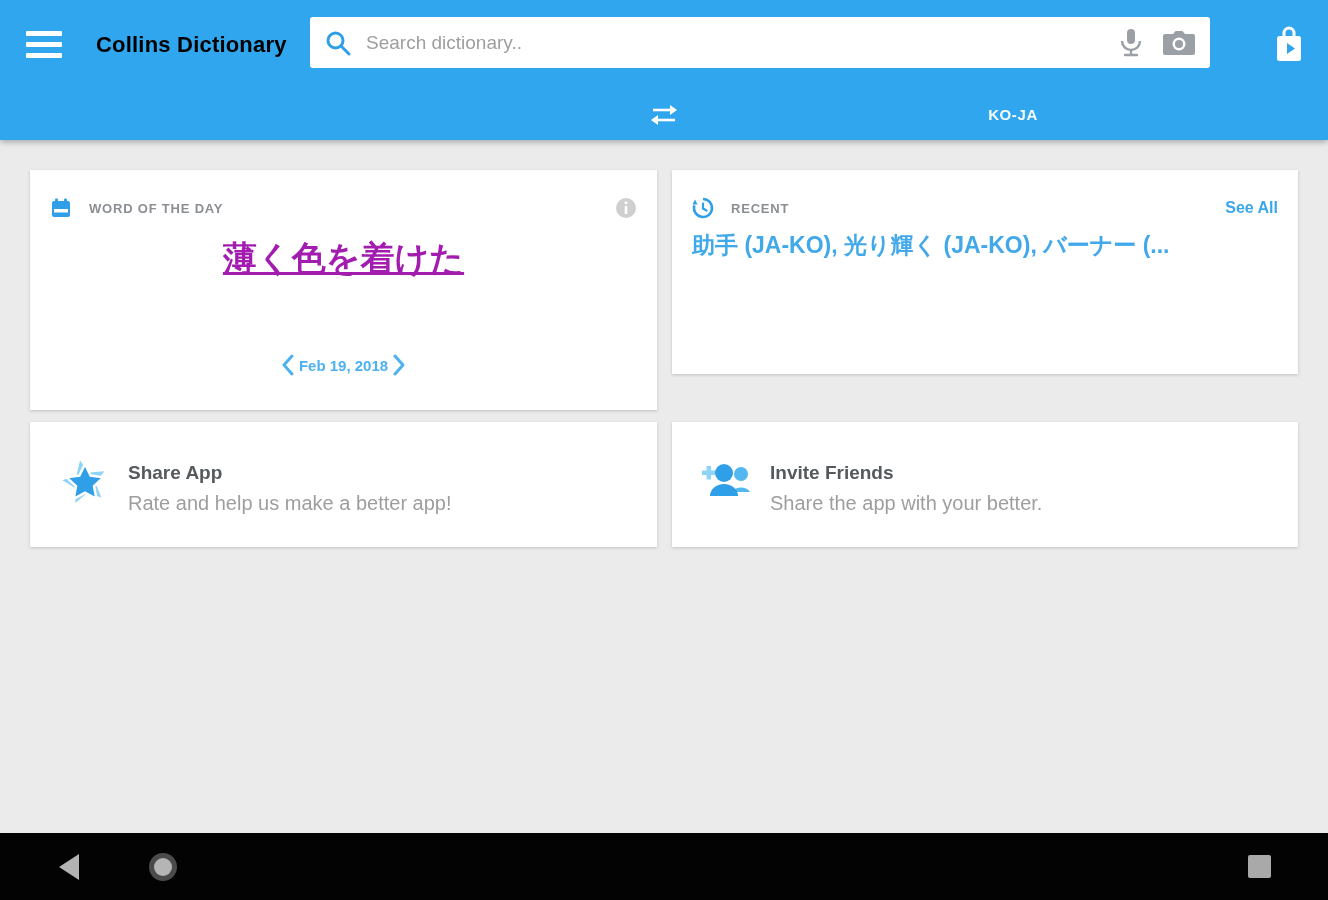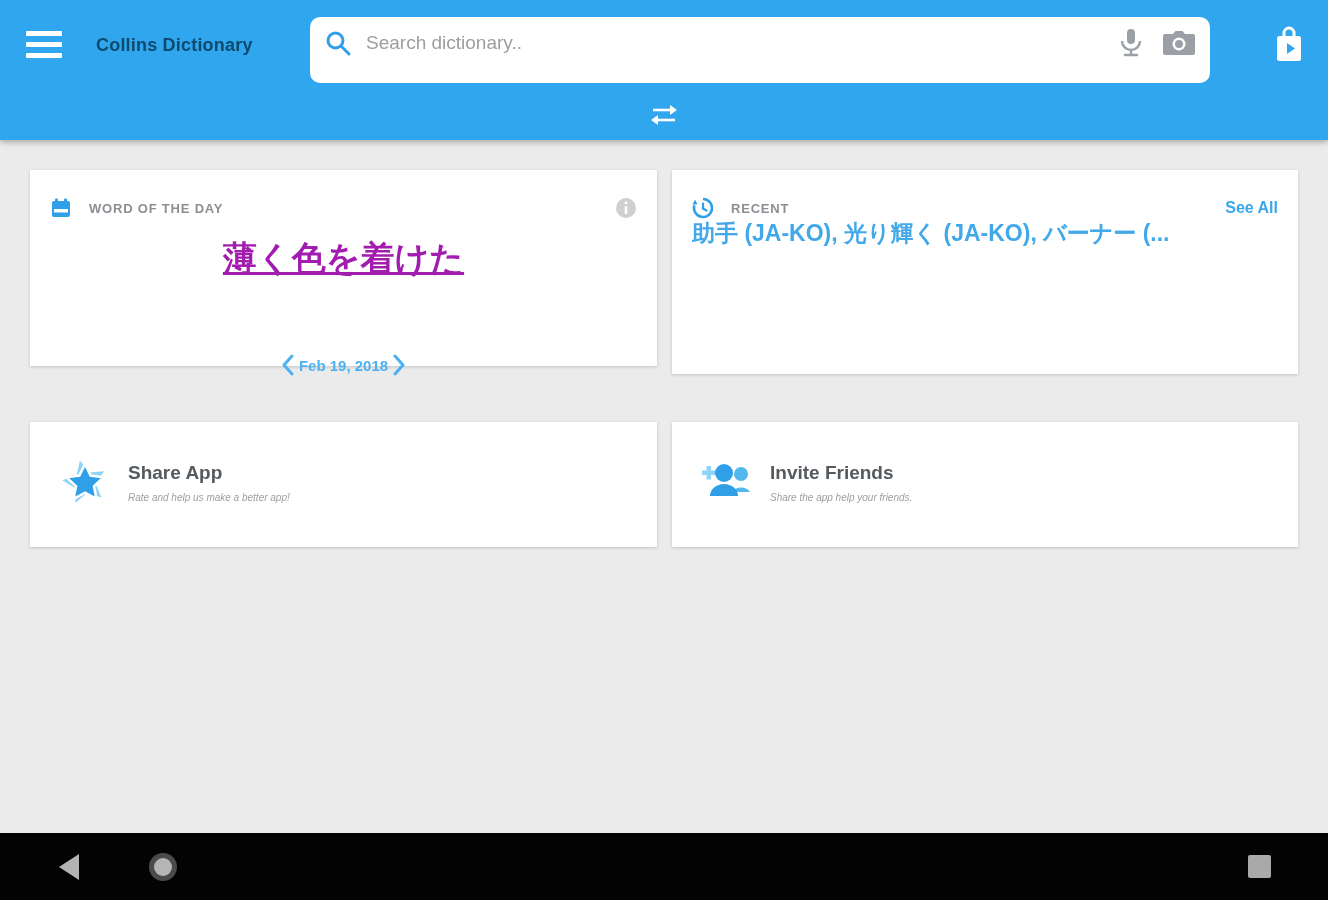--- a/index.html
+++ b/index.html
@@ -7,23 +7,23 @@
   body { font-family:"Liberation Sans", sans-serif; background:#ebebeb; position:relative; }
 
   
   .header { position:absolute; left:0; top:0; width:1328px; height:140px;
             background:#30a6ee; box-shadow:0 2px 6px rgba(0,0,0,0.30); z-index:5; }
   .hamburger { position:absolute; left:26px; top:31px; width:36px; height:27px;
                background:none; border:none; cursor:pointer; }
   .hamburger span { display:block; width:36px; height:5px; background:#ffffff;
                     border-radius:1px; margin-bottom:6px; }
   .app-title { position:absolute; left:96px; top:0; height:90px; line-height:90px;
-               color:#0c4a6e; font-size:18px; font-weight:bold; letter-spacing:0.2px; }
-  .searchbox { position:absolute; left:310px; top:17px; width:900px; height:66px;
-               background:#ffffff; border-radius:10px; }
+               color:#000000; font-size:22px; font-weight:bold; letter-spacing:0.2px; }
+  .searchbox { position:absolute; left:310px; top:17px; width:900px; height:51px;
+               background:#ffffff; border-radius:3px; }
   .searchbox .mag { position:absolute; left:14px; top:12px; }
   .searchbox input { position:absolute; left:56px; top:0; width:640px; height:51px;
                border:none; outline:none; font-size:19px; color:#333;
                font-family:"Liberation Sans", sans-serif; background:transparent; }
   .searchbox input::placeholder { color:#9e9e9e; opacity:1; }
   .icon-mic    { position:absolute; right:66px; top:10px; }
   .icon-camera { position:absolute; right:14px; top:12px; }
   .icon-bag    { position:absolute; left:1274px; top:26px; }
 
   .tabs { position:absolute; left:0; top:90px; width:1328px; height:50px; }
@@ -32,21 +32,21 @@
           letter-spacing:0.6px; width:200px; cursor:pointer; background:none; border:none;
           font-family:"Liberation Sans", sans-serif; }
   .tab-left  { left:217px; }
   .tab-right { left:913px; }
   .swap { position:absolute; left:649px; top:13px; cursor:pointer; }
 
   
   .content { position:absolute; left:0; top:140px; width:1328px; height:693px;
              background:#ebebeb; }
   .card { position:absolute; background:#ffffff; box-shadow:0 1px 3px rgba(0,0,0,0.18); }
-  .card-wotd   { left:30px;  top:30px;  width:627px; height:196px; }
+  .card-wotd   { left:30px;  top:30px;  width:627px; height:240px; }
   .card-recent { left:672px; top:30px;  width:626px; height:204px; }
   .card-rate   { left:30px;  top:282px; width:627px; height:125px; }
   .card-invite { left:672px; top:282px; width:626px; height:125px; }
 
   .card-head { position:absolute; left:20px; right:20px; top:26px; height:24px;
                display:flex; align-items:center; }
   .card-label { margin-left:17px; font-size:13px; font-weight:bold; color:#8b8f93;
                 letter-spacing:0.8px; }
   .head-spacer { flex:1; }
   .see-all { font-size:16px; color:#3aa7ec; font-weight:bold; background:none;
@@ -54,28 +54,28 @@
 
   .wotd-word { position:absolute; left:0; width:100%; top:66px; text-align:center;
                font-size:34px; font-weight:bold; color:#a21caf; cursor:pointer;text-decoration:underline; }
   .wotd-reading { position:absolute; left:0; width:100%; top:128px; text-align:center;
                font-size:15px; color:#9aa0a6; }
   .date-nav { position:absolute; left:0; width:100%; top:178px; height:34px;
               display:flex; align-items:center; justify-content:center; }
   .date-text { font-size:15px; font-weight:bold; color:#4db1f1; }
   .chev { background:none; border:none; cursor:pointer; padding:4px; line-height:0; }
 
-  .recent-items { position:absolute; left:20px; right:20px; top:48px;
+  .recent-items { position:absolute; left:20px; right:20px; top:60px;
                   font-size:23px; font-weight:bold; color:#41a8ea;
                   white-space:nowrap; overflow:hidden; cursor:pointer; }
 
   .promo-icon { position:absolute; left:25px; top:32px; width:60px; height:60px; }
   .promo-title { position:absolute; left:98px; top:40px; font-size:19px;
                  font-weight:bold; color:#555a5e; }
-  .promo-sub   { position:absolute; left:98px; top:70px; font-size:10px; color:#9e9e9e;font-style:italic; }
+  .promo-sub   { position:absolute; left:98px; top:70px; font-size:20px; color:#9e9e9e; }
 
   
   .navbar { position:absolute; left:0; top:833px; width:1328px; height:67px;
             background:#030303; }
   .navbtn { position:absolute; top:0; height:67px; width:80px; background:none;
             border:none; cursor:pointer; display:flex; align-items:center;
             justify-content:center; }
   .nav-back    { left:28px; }
   .nav-home    { left:123px; }
   .nav-recents { left:1219px; }
@@ -122,20 +122,21 @@
       <path d="M13 17 l8 5.5 -8 5.5 z" fill="#30a6ee"></path>
     </svg>
 
     <div class="tabs">
       <svg class="swap" width="30" height="24" viewBox="0 0 30 24">
         <line x1="4" y1="7" x2="23" y2="7" stroke="#ffffff" stroke-width="2.6"></line>
         <path d="M21 2 l7 5 -7 5 z" fill="#ffffff"></path>
         <line x1="26" y1="17" x2="7" y2="17" stroke="#ffffff" stroke-width="2.6"></line>
         <path d="M9 12 l-7 5 7 5 z" fill="#ffffff"></path>
       </svg>
+      <button class="tab tab-right">KO-JA</button>
     </div>
   </header>
 
   <main class="content">
 
     <section class="card card-wotd">
       <div class="card-head">
         <svg width="22" height="22" viewBox="0 0 22 22">
           <rect x="2" y="4" width="18" height="16" rx="2" fill="#2f9fe8"></rect>
           <rect x="5" y="1.5" width="3" height="4" rx="1" fill="#2f9fe8"></rect>
@@ -191,21 +192,21 @@
 
     <section class="card card-invite">
       <svg class="promo-icon" width="60" height="60" viewBox="0 0 60 60">
         <path d="M10 14 h5 v-5 h5 v5 h5 v5 h-5 v5 h-5 v-5 h-5 z" fill="#8ed4f7" transform="translate(-4 4) scale(0.9)"></path>
         <circle cx="44" cy="20" r="7" fill="#54b8f0"></circle>
         <path d="M35 38 a10 8 0 0 1 18 0 z" fill="#54b8f0"></path>
         <circle cx="27" cy="19" r="9" fill="#2f9fe8"></circle>
         <path d="M13 42 a14 12 0 0 1 28 0 z" fill="#2f9fe8"></path>
       </svg>
       <div class="promo-title">Invite Friends</div>
-      <div class="promo-sub">Share the app help your friends.</div>
+      <div class="promo-sub">Share the app with your better.</div>
     </section>
 
   </main>
 
   <nav class="navbar">
     <button class="navbtn nav-back" aria-label="back">
       <svg width="26" height="30" viewBox="0 0 26 30">
         <path d="M24 2 L4 15 L24 28 z" fill="#b3b3b3"></path>
       </svg>
     </button>

